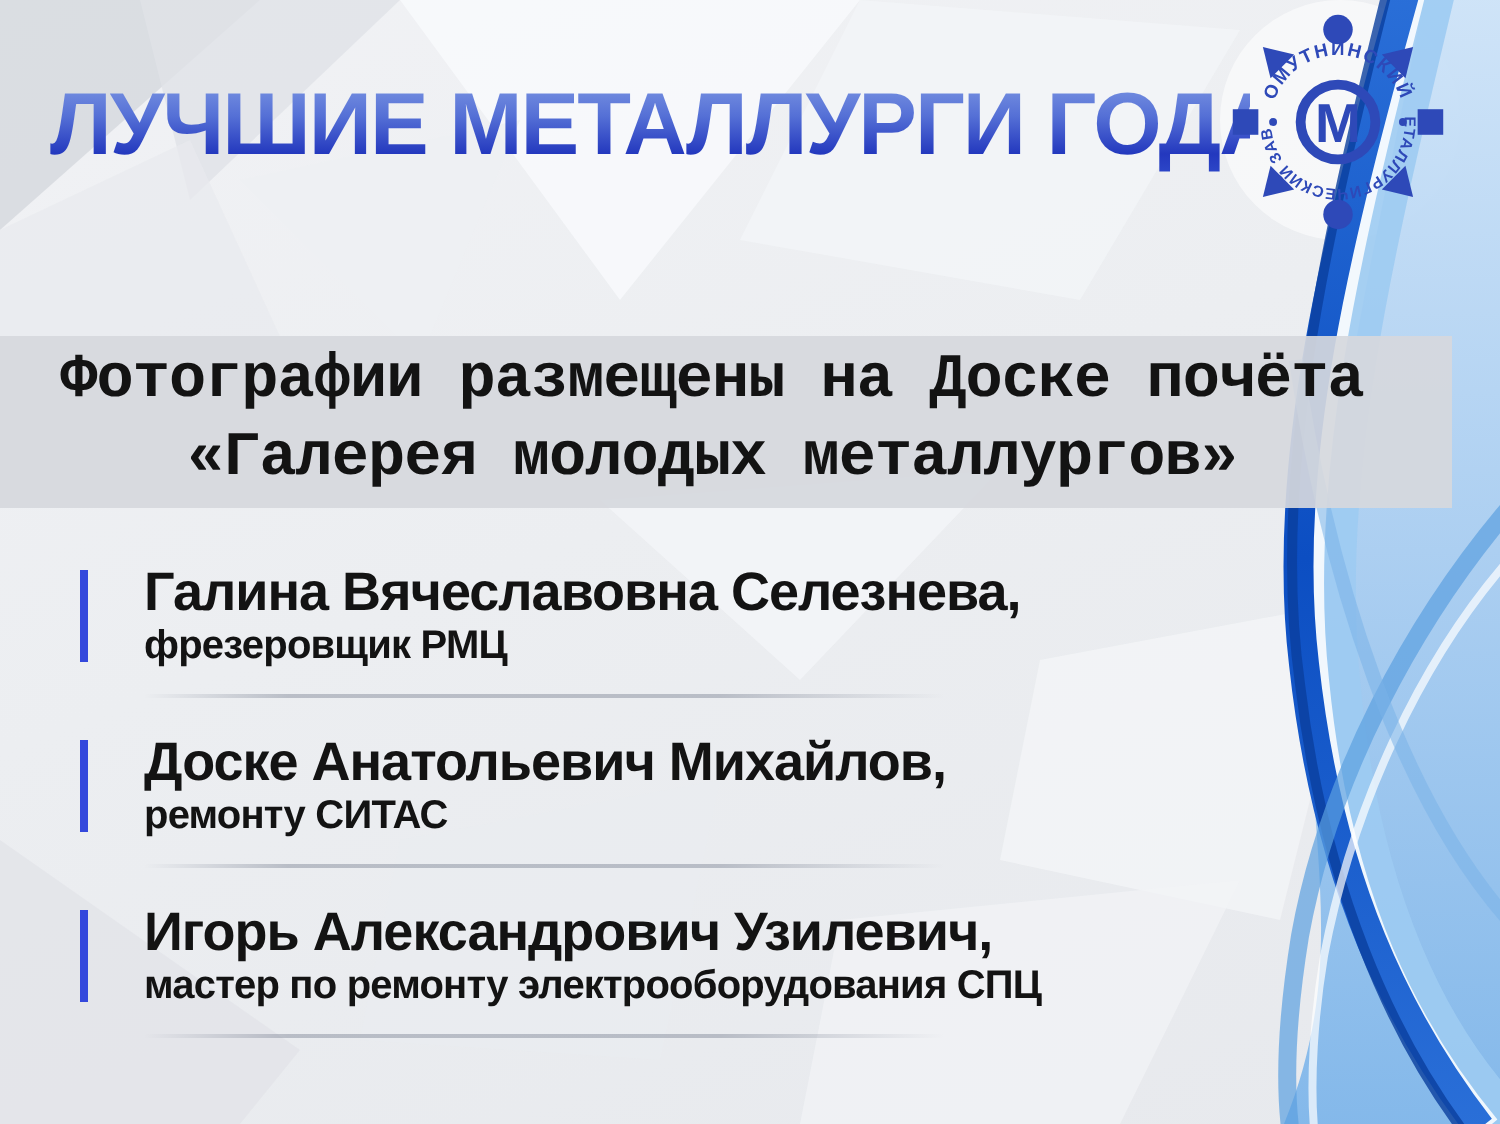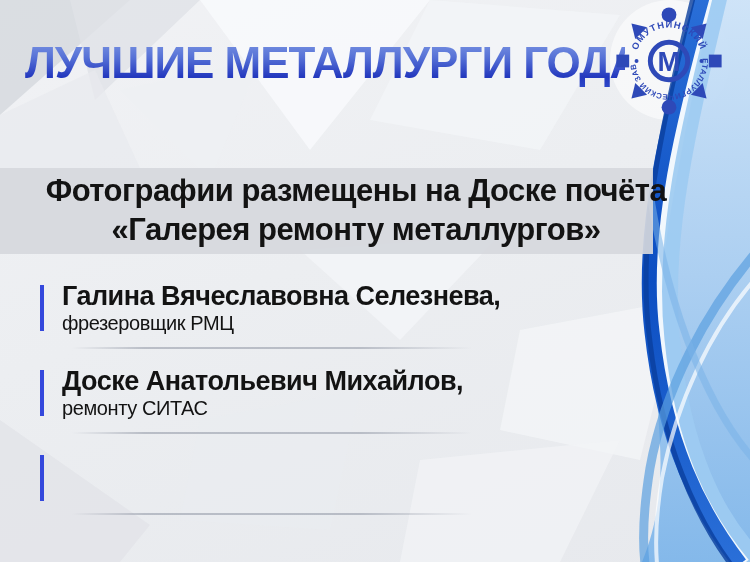--- a/index.html
+++ b/index.html
@@ -10,33 +10,33 @@
   .bg-svg{position:absolute;left:0;top:0;width:750px;height:562px;}
   .wave-svg{position:absolute;left:0;top:0;width:750px;height:562px;}
 
   .page-title{position:absolute;left:25px;top:38px;width:600px;
       font-size:44px;font-weight:bold;letter-spacing:-1px;white-space:nowrap;
       background:linear-gradient(180deg,#809ae4 0%,#5570d6 40%,#2338be 78%,#2e49ca 100%);
       -webkit-background-clip:text;background-clip:text;color:transparent;
       text-shadow:0 0 0 rgba(0,0,0,0);}
   .logo-wrap{position:absolute;left:610px;top:2px;width:118px;height:118px;}
 
-  .band{position:absolute;left:0;top:168px;width:653px;height:86px;
-        background:rgba(214,216,221,0.92);}
+  .band{position:absolute;left:0;top:168px;width:726px;height:86px;
+        background:rgba(214,216,221,0.92);font-family:Liberation Mono, monospace;}
   .band-text{position:absolute;left:0;top:3px;width:712px;text-align:center;
         color:#131313;font-weight:bold;font-size:31px;line-height:39px;
         letter-spacing:-0.5px;}
 
   .people{position:absolute;left:40px;top:281px;width:640px;}
   .person{height:85px;}
   .person-row{display:flex;align-items:flex-start;}
   .bar{width:4px;height:46px;margin-top:4px;background:#3448dc;flex:0 0 4px;}
-  .ptext{margin-left:18px;color:#131313;}
+  .ptext{margin-left:28px;color:#131313;}
   .pname{font-size:27px;font-weight:bold;letter-spacing:-0.5px;line-height:30px;white-space:nowrap;}
-  .prole{font-size:20px;font-weight:normal;letter-spacing:-0.4px;line-height:24px;white-space:nowrap;}
+  .prole{font-size:20px;font-weight:bold;letter-spacing:-0.4px;line-height:24px;white-space:nowrap;}
   .pdivider{margin:12px 0 0 32px;width:400px;height:2px;
       background:linear-gradient(90deg,rgba(110,118,136,0) 0%,rgba(110,118,136,0.40) 18%,
                  rgba(110,118,136,0.40) 72%,rgba(110,118,136,0) 100%);}
 </style>
 </head>
 <body>
 
 <div class="slide">
 
   <svg class="bg-svg" viewBox="0 0 750 562" xmlns="http://www.w3.org/2000/svg">
@@ -112,21 +112,21 @@
       </text>
       <text font-size="8" font-weight="bold" font-family="Liberation Sans, sans-serif" fill="#2e49b8" letter-spacing="0.4">
         <textPath href="#arcBottom" startOffset="50%" text-anchor="middle">МЕТАЛЛУРГИЧЕСКИЙ ЗАВОД</textPath>
       </text>
     </svg>
   </div>
 
   <div class="band">
     <div class="band-text">
       <div>Фотографии размещены на Доске почёта</div>
-      <div>«Галерея ремонту металлургов»</div>
+      <div>«Галерея молодых металлургов»</div>
     </div>
   </div>
 
   <div class="people">
 
     <div class="person">
       <div class="person-row">
         <div class="bar"></div>
         <div class="ptext">
           <div class="pname">Галина Вячеславовна Селезнева,</div>
@@ -143,18 +143,22 @@
           <div class="pname">Доске Анатольевич Михайлов,</div>
           <div class="prole">ремонту СИТАС</div>
         </div>
       </div>
       <div class="pdivider"></div>
     </div>
 
     <div class="person">
       <div class="person-row">
         <div class="bar"></div>
+        <div class="ptext">
+          <div class="pname">Игорь Александрович Узилевич,</div>
+          <div class="prole">мастер по ремонту электрооборудования СПЦ</div>
+        </div>
       </div>
       <div class="pdivider"></div>
     </div>
 
   </div>
 </div>
 
 </body></html>

